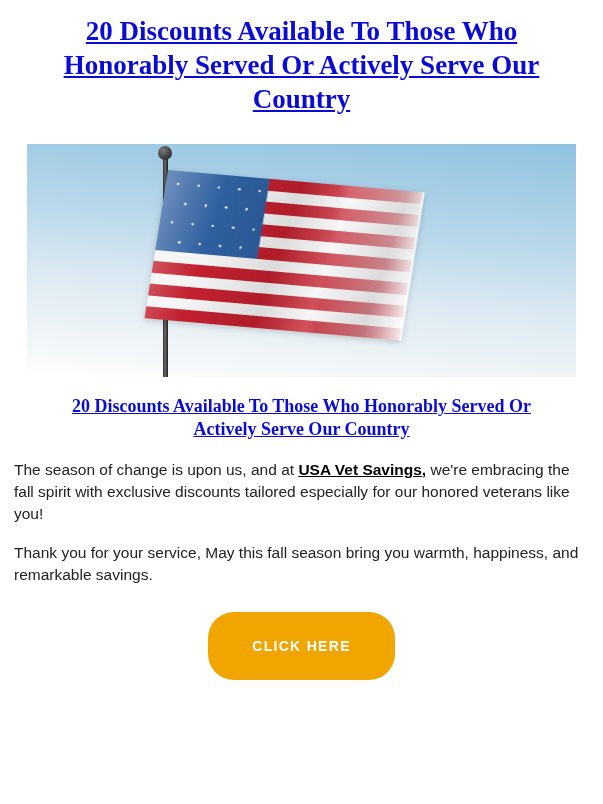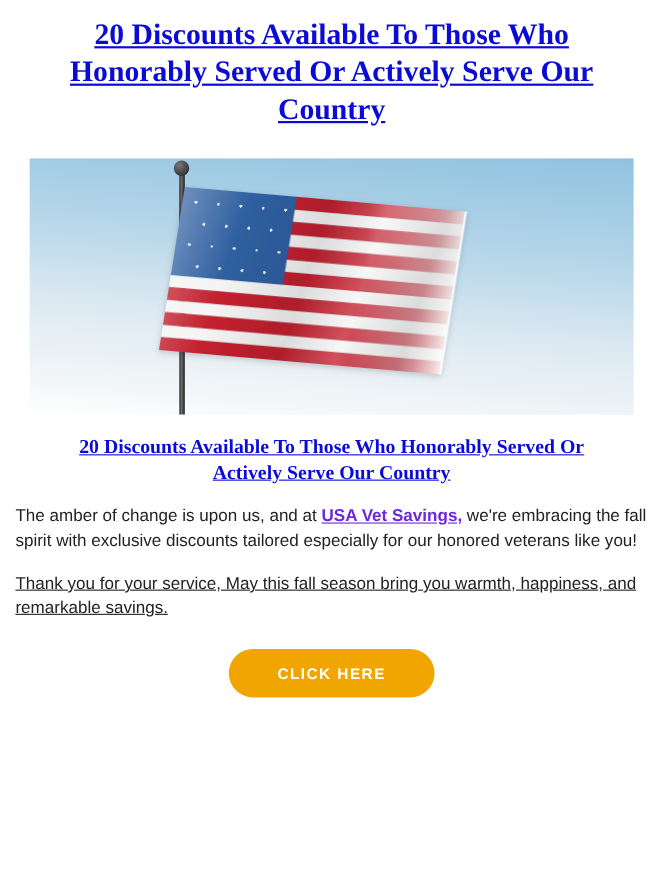--- a/index.html
+++ b/index.html
@@ -141,38 +141,38 @@
     text-decoration: underline;
     margin: 18px 28px 0 28px;
   }
   .body-copy {
     font-size: 15.5px;
     line-height: 22px;
     color: #222222;
     margin: 18px 0 0 0;
   }
   .body-copy p { margin: 0 0 17px 0; }
-  .body-copy p:last-child { margin-bottom: 0; text-decoration: underline; }
+  .body-copy p:last-child { margin-bottom: 0; }
   .inline-link {
-    color: #6d28d9;
+    color: #000000;
     font-weight: bold;
   }
   .cta-wrap {
     display: flex;
     justify-content: center;
     margin-top: 26px;
   }
   .cta {
     display: inline-block;
     background: #f0a500;
     color: #ffffff;
     font-size: 14px;
     font-weight: bold;
     letter-spacing: 1.3px;
-    padding: 14px 44px;
+    padding: 26px 44px;
     border: none;
     border-radius: 26px;
     cursor: pointer;
     font-family: "Liberation Sans", sans-serif;
   }
 </style>
 </head>
 <body>
 
 <div class="page">
@@ -200,21 +200,21 @@
         <div class="canton"></div>
         <div class="flag-tail"></div>
         <div class="flag-shade"></div>
       </div>
     </div>
   </div>
 
   <h2 class="subheadline">20 Discounts Available To Those Who Honorably Served Or Actively Serve Our Country</h2>
 
   <div class="body-copy">
-    <p><span>The amber of change is upon us, and at </span><a class="inline-link" href="#">USA Vet Savings,</a><span> we're embracing the fall spirit with exclusive discounts tailored especially for our honored veterans like you!</span></p>
+    <p><span>The season of change is upon us, and at </span><a class="inline-link" href="#">USA Vet Savings,</a><span> we're embracing the fall spirit with exclusive discounts tailored especially for our honored veterans like you!</span></p>
     <p>Thank you for your service, May this fall season bring you warmth, happiness, and remarkable savings.</p>
   </div>
 
   <div class="cta-wrap">
     <button class="cta">CLICK HERE</button>
   </div>
 
 </div>
 
 </body></html>

